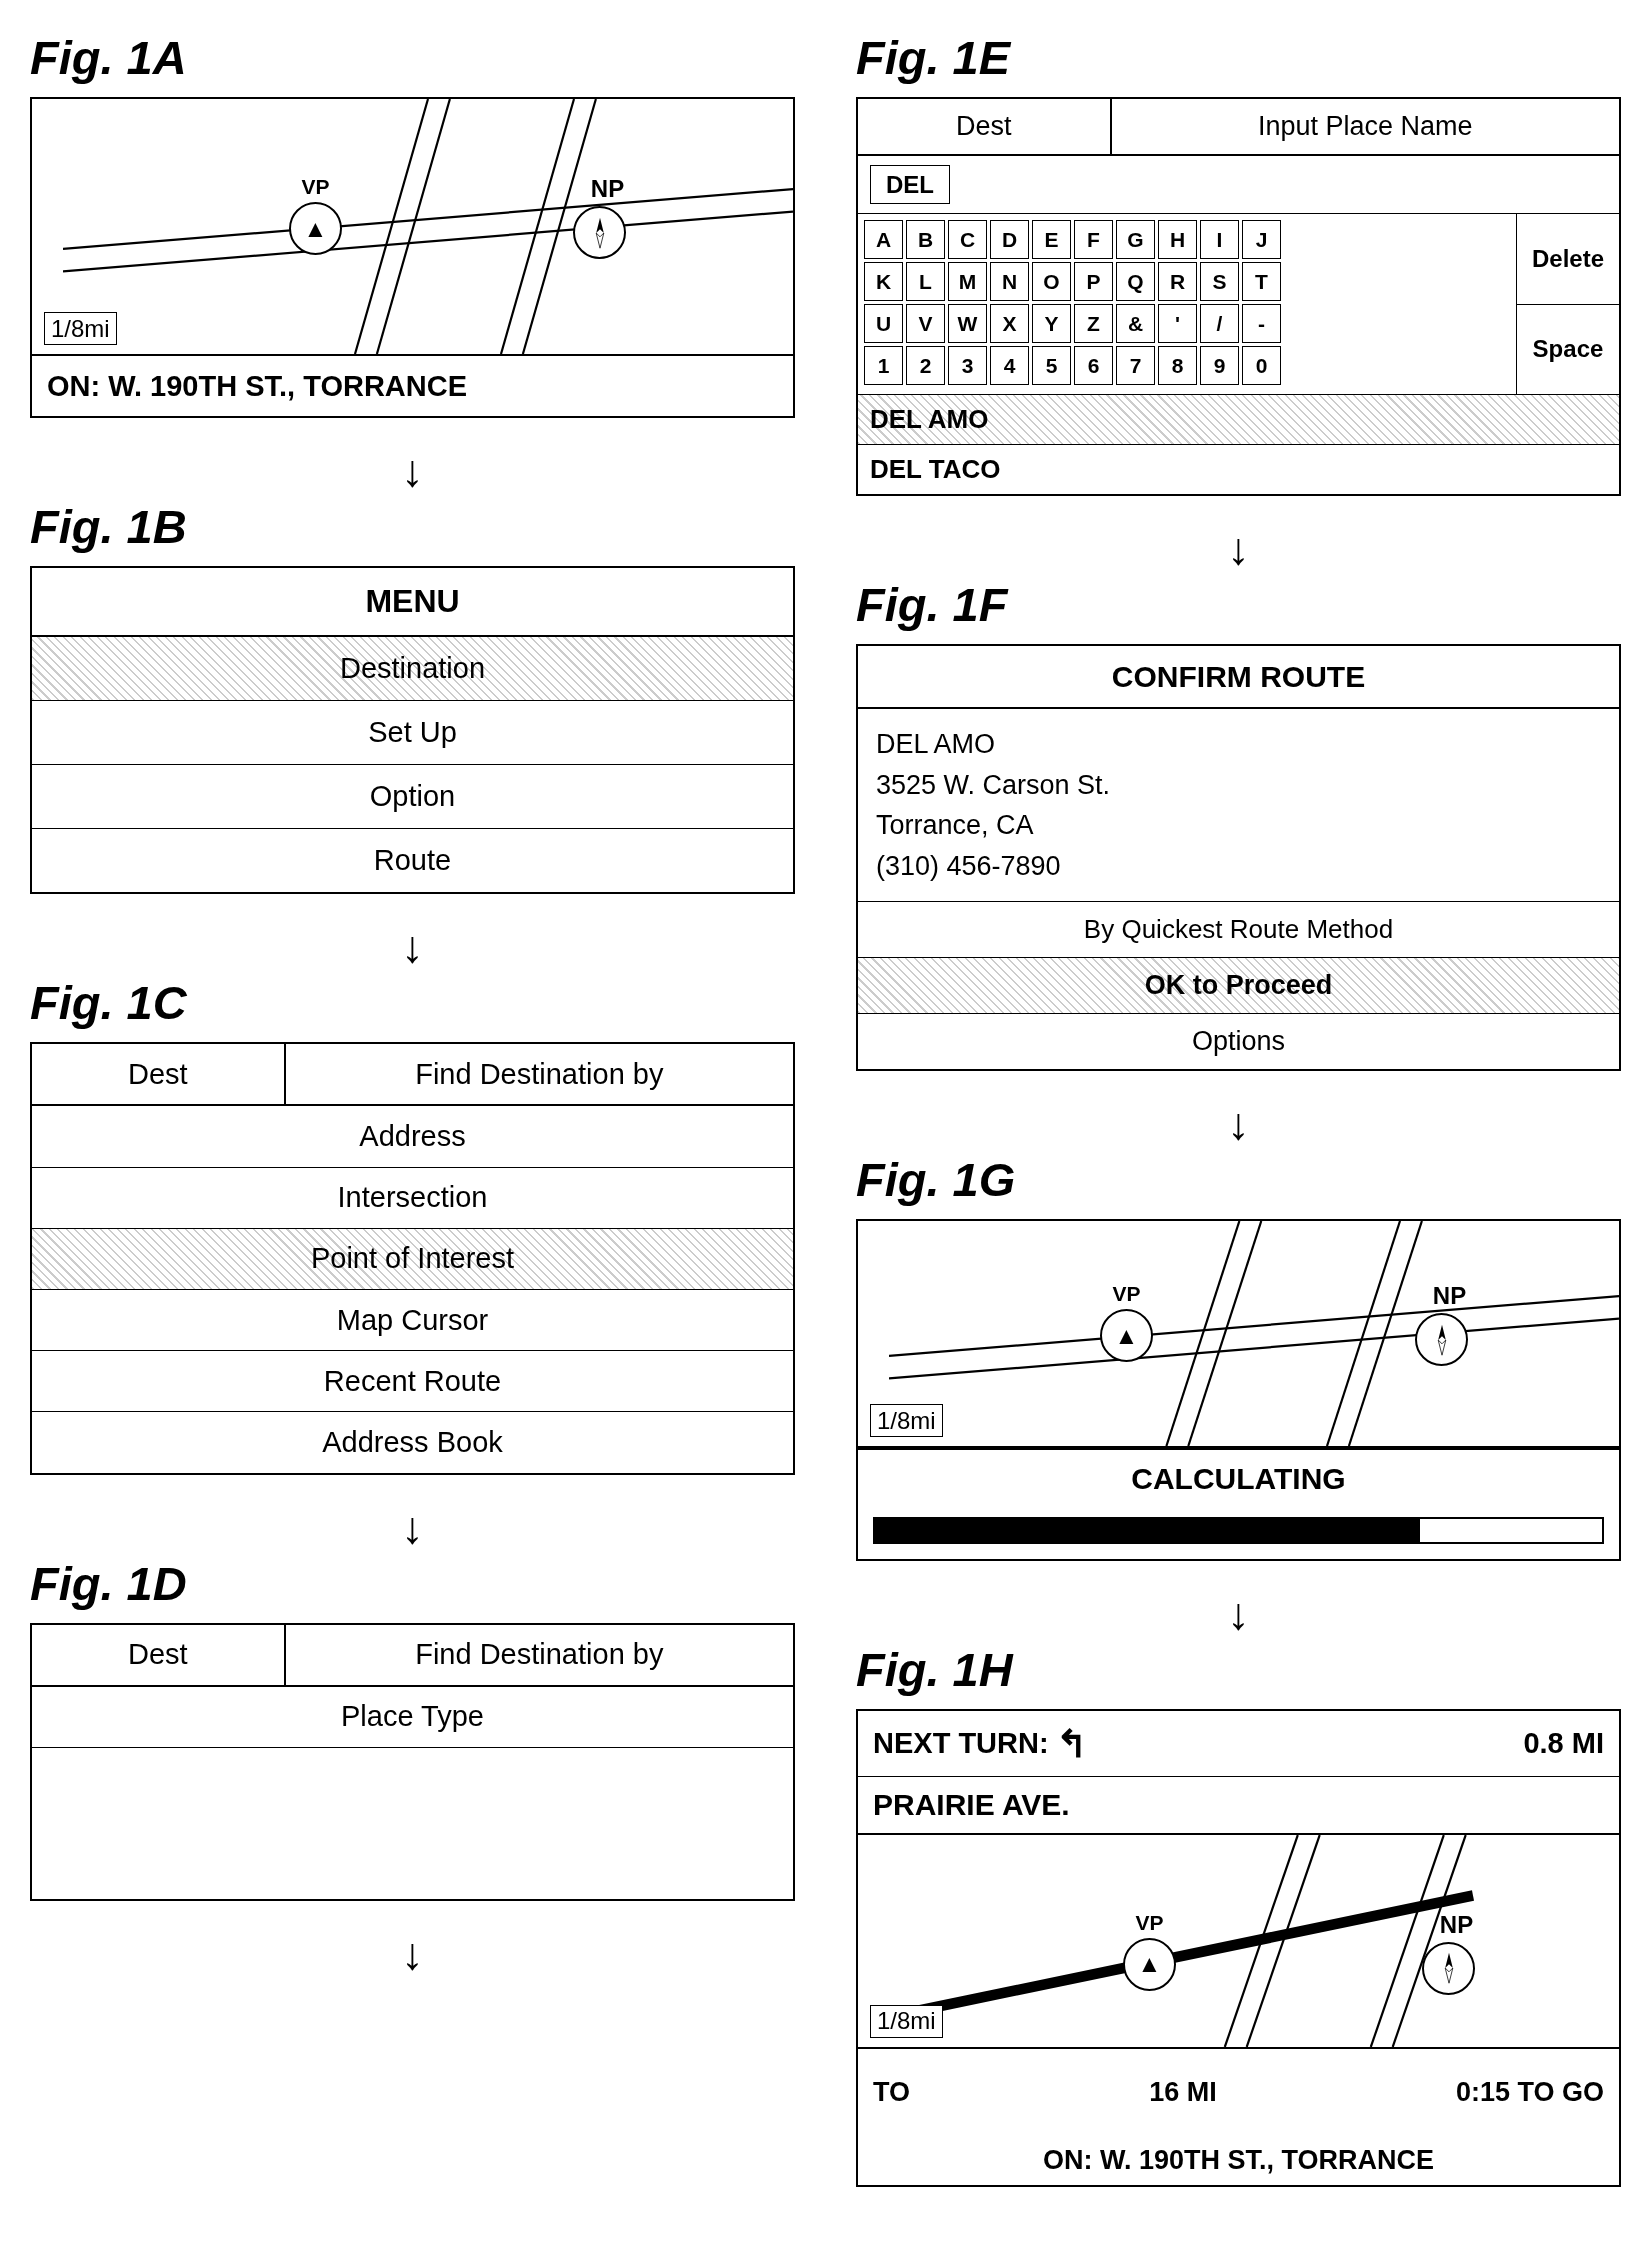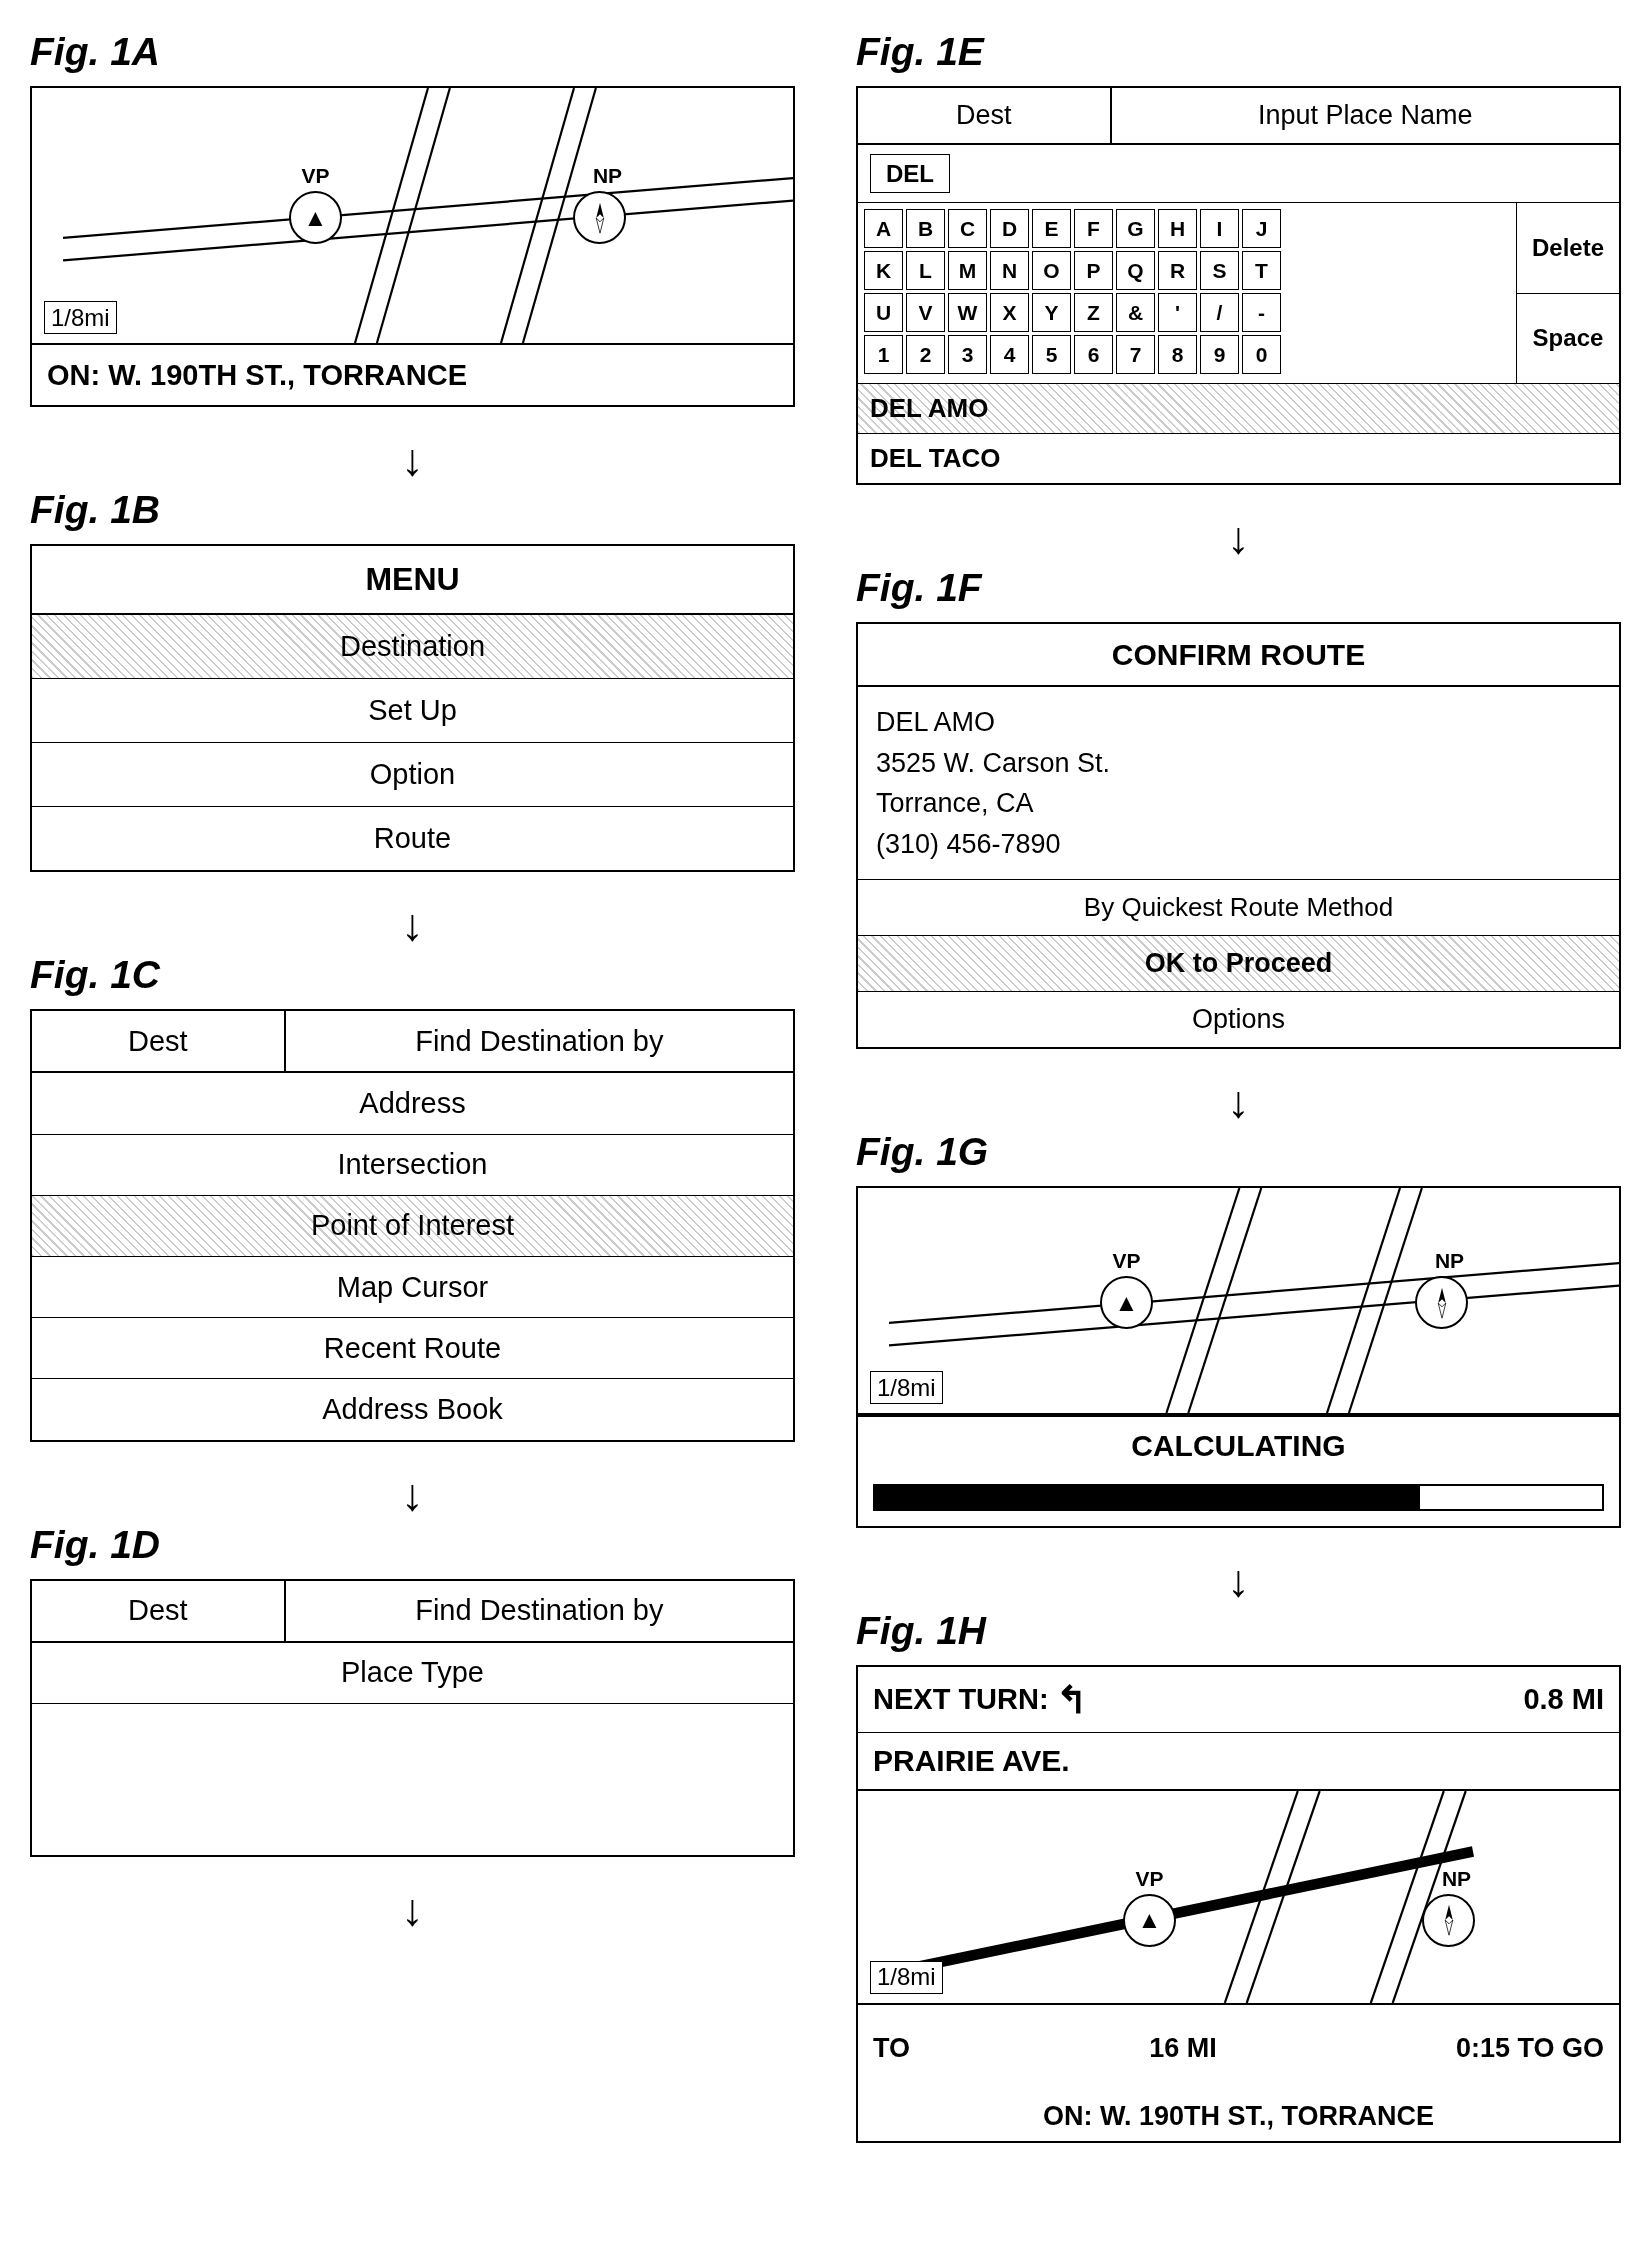--- a/index.html
+++ b/index.html
@@ -11,21 +11,21 @@
       padding: 30px;
     }
 
     .page-layout {
       display: grid;
       grid-template-columns: 1fr 1fr;
       gap: 30px 61px;
     }
 
     .fig-label {
-      font-size: 39px;
+      font-size: 47px;
       font-weight: bold;
       font-style: italic;
       margin-bottom: 12px;
       font-family: Arial, Helvetica, sans-serif;
     }
 
     .fig-block {
       margin-bottom: 30px;
     }
 
@@ -101,21 +101,21 @@
       height: 53px;
       border-radius: 50%;
       border: 2.3px solid #000;
       background: #fff;
       display: flex;
       align-items: center;
       justify-content: center;
       font-size: 21px;
     }
     .np-label {
-      font-size: 21px;
+      font-size: 24px;
       font-weight: bold;
       margin-bottom: 3px;
       margin-left: 16px;
     }
 
     
     .menu-header {
       text-align: center;
       padding: 15px;
       font-size: 32px;

